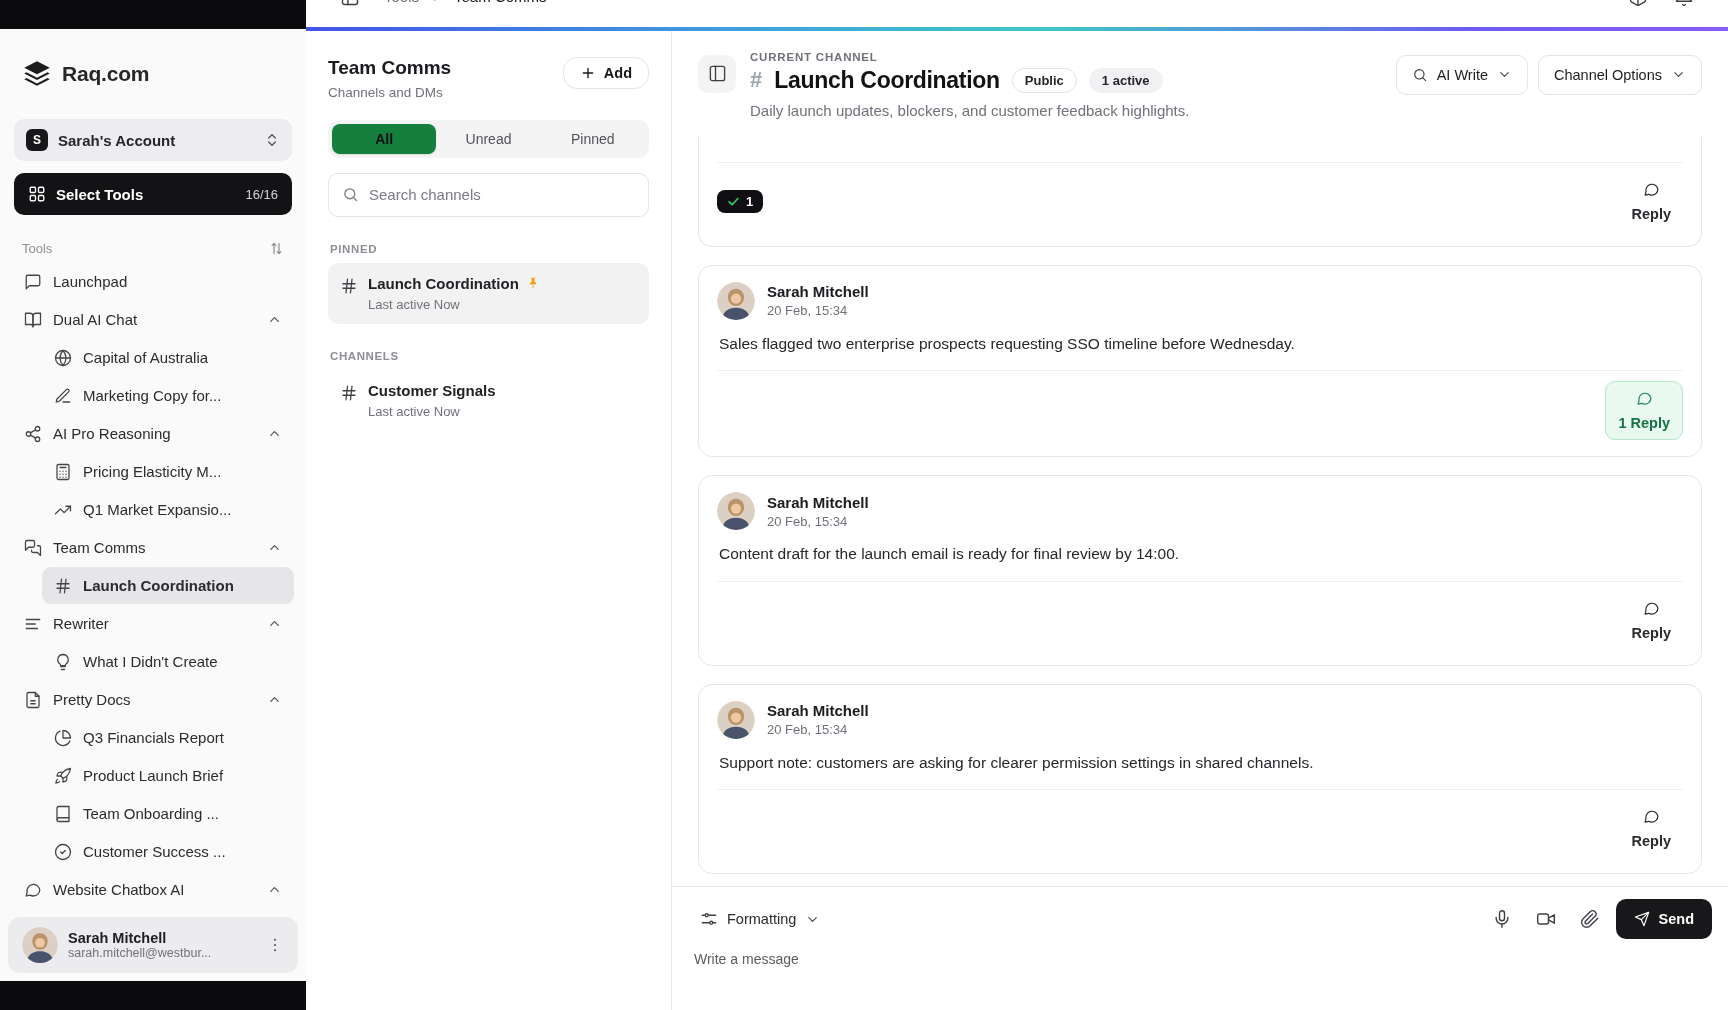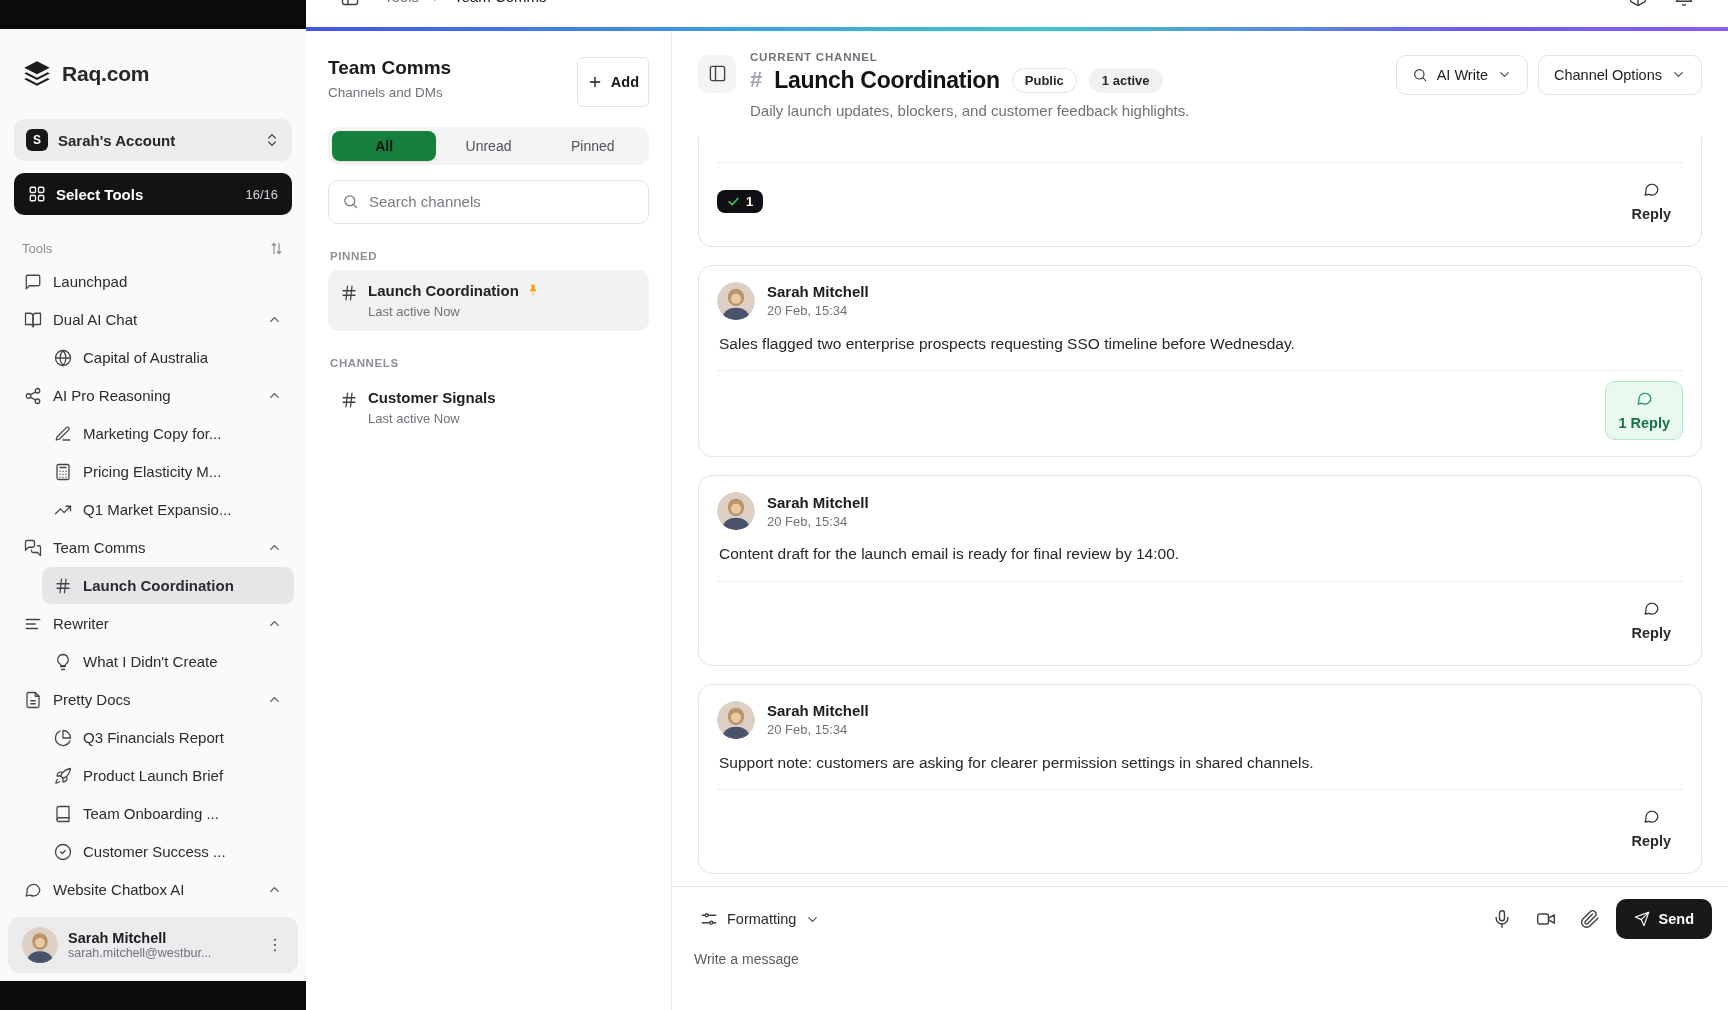--- a/index.html
+++ b/index.html
@@ -68,21 +68,21 @@
     background:linear-gradient(90deg,#4353e8 0%,#3f9fdd 30%,#3ec8c6 52%,#6d5bf0 82%,#8a5cf5 100%); }
 
   .content { flex:1; display:flex; min-height:0; }
 
   
   .chpanel { width:366px; flex:none; border-right:1px solid #e8e8ea; padding:26px 22px 20px; display:flex; flex-direction:column; overflow:hidden; }
   .chpanel-head { display:flex; align-items:flex-start; justify-content:space-between; }
   .chpanel-title { font-size:19px; font-weight:700; color:#1b1b1f; }
   .chpanel-sub { font-size:13.5px; color:#71717a; margin-top:6px; }
   .add-btn { display:flex; align-items:center; gap:8px; border:1px solid #e4e4e7; background:#fff;
-    border-radius:6px; height:50px; padding:0 9px; font-size:14.5px; font-weight:600; color:#18181b; cursor:pointer; font-family:inherit; }
+    border-radius:14px; height:32px; padding:0 16px; font-size:14.5px; font-weight:600; color:#18181b; cursor:pointer; font-family:inherit; }
   .add-btn .ic { width:16px; height:16px; }
 
   .tabs { display:flex; background:#f4f4f5; border-radius:10px; padding:4px; margin-top:20px; }
   .tab { flex:1; text-align:center; padding:7px 0; font-size:14px; color:#52525b; border-radius:8px; cursor:pointer; font-weight:500; }
   .tab.active { background:#15803d; color:#111114; font-weight:700; box-shadow:0 1px 2px rgba(0,0,0,.1); }
 
   .search-box { display:flex; align-items:center; gap:10px; border:1px solid #e4e4e7; border-radius:10px;
     height:44px; padding:0 13px; margin-top:15px; color:#7a7a83; }
   .search-box .ic { width:17px; height:17px; flex:none; }
   .search-box input { border:none; outline:none; font-size:15px; flex:1; color:#18181b; background:transparent; font-family:inherit; }
@@ -229,46 +229,46 @@
         <span class="sicon">
             <svg viewBox="0 0 24 24" fill="none" stroke="currentColor" stroke-width="1.7" stroke-linecap="round" stroke-linejoin="round">
               <circle cx="12" cy="12" r="10"></circle>
               <path d="M2 12h20"></path>
               <path d="M12 2a15.3 15.3 0 0 1 4 10 15.3 15.3 0 0 1-4 10 15.3 15.3 0 0 1-4-10 15.3 15.3 0 0 1 4-10z"></path>
             </svg>
           </span>
         <span class="slabel">Capital of Australia</span>
       </div>
 
+      <div class="srow child">
+        <span class="sicon">
+            <svg viewBox="0 0 24 24" fill="none" stroke="currentColor" stroke-width="1.7" stroke-linecap="round" stroke-linejoin="round">
+              <path d="M12 20h9"></path>
+              <path d="M16.5 3.5a2.1 2.1 0 0 1 3 3L7 19l-4 1 1-4z"></path>
+            </svg>
+          </span>
+        <span class="slabel">Marketing Copy for...</span>
+      </div>
+
       <div class="srow">
         <span class="sicon">
             <svg viewBox="0 0 24 24" fill="none" stroke="currentColor" stroke-width="1.7" stroke-linecap="round" stroke-linejoin="round">
               <circle cx="18" cy="5" r="3"></circle>
               <circle cx="6" cy="12" r="3"></circle>
               <circle cx="18" cy="19" r="3"></circle>
               <path d="m8.6 13.5 6.8 4"></path>
               <path d="m15.4 6.5-6.8 4"></path>
             </svg>
           </span>
         <span class="slabel">AI Pro Reasoning</span>
         <span class="chev">
             <svg viewBox="0 0 24 24" fill="none" stroke="currentColor" stroke-width="2" stroke-linecap="round" stroke-linejoin="round">
               <path d="m6 15 6-6 6 6"></path>
             </svg>
           </span>
-      </div>
-
-      <div class="srow child">
-        <span class="sicon">
-            <svg viewBox="0 0 24 24" fill="none" stroke="currentColor" stroke-width="1.7" stroke-linecap="round" stroke-linejoin="round">
-              <path d="M12 20h9"></path>
-              <path d="M16.5 3.5a2.1 2.1 0 0 1 3 3L7 19l-4 1 1-4z"></path>
-            </svg>
-          </span>
-        <span class="slabel">Marketing Copy for...</span>
       </div>
 
       <div class="srow child">
         <span class="sicon">
             <svg viewBox="0 0 24 24" fill="none" stroke="currentColor" stroke-width="1.7" stroke-linecap="round" stroke-linejoin="round">
               <rect x="4" y="2" width="16" height="20" rx="2"></rect>
               <path d="M8 6h8"></path>
               <path d="M8 11h.01M12 11h.01M16 11h.01M8 15h.01M12 15h.01M16 15h.01M8 19h.01M12 19h.01M16 19h.01"></path>
             </svg>
           </span>

